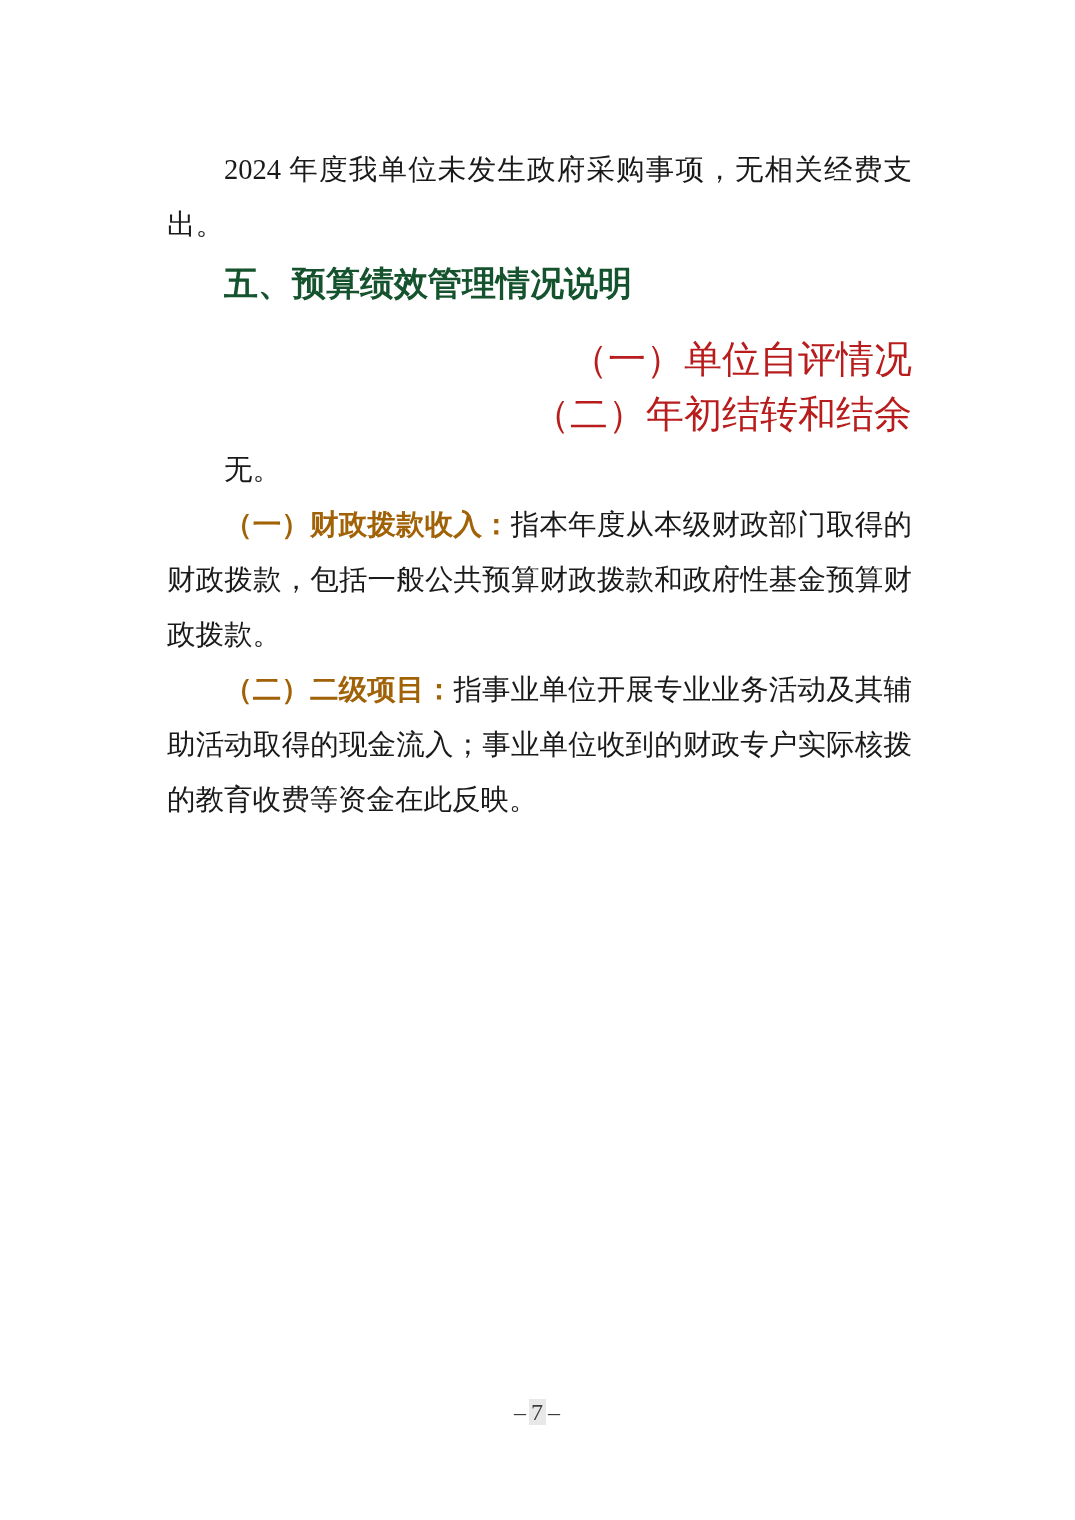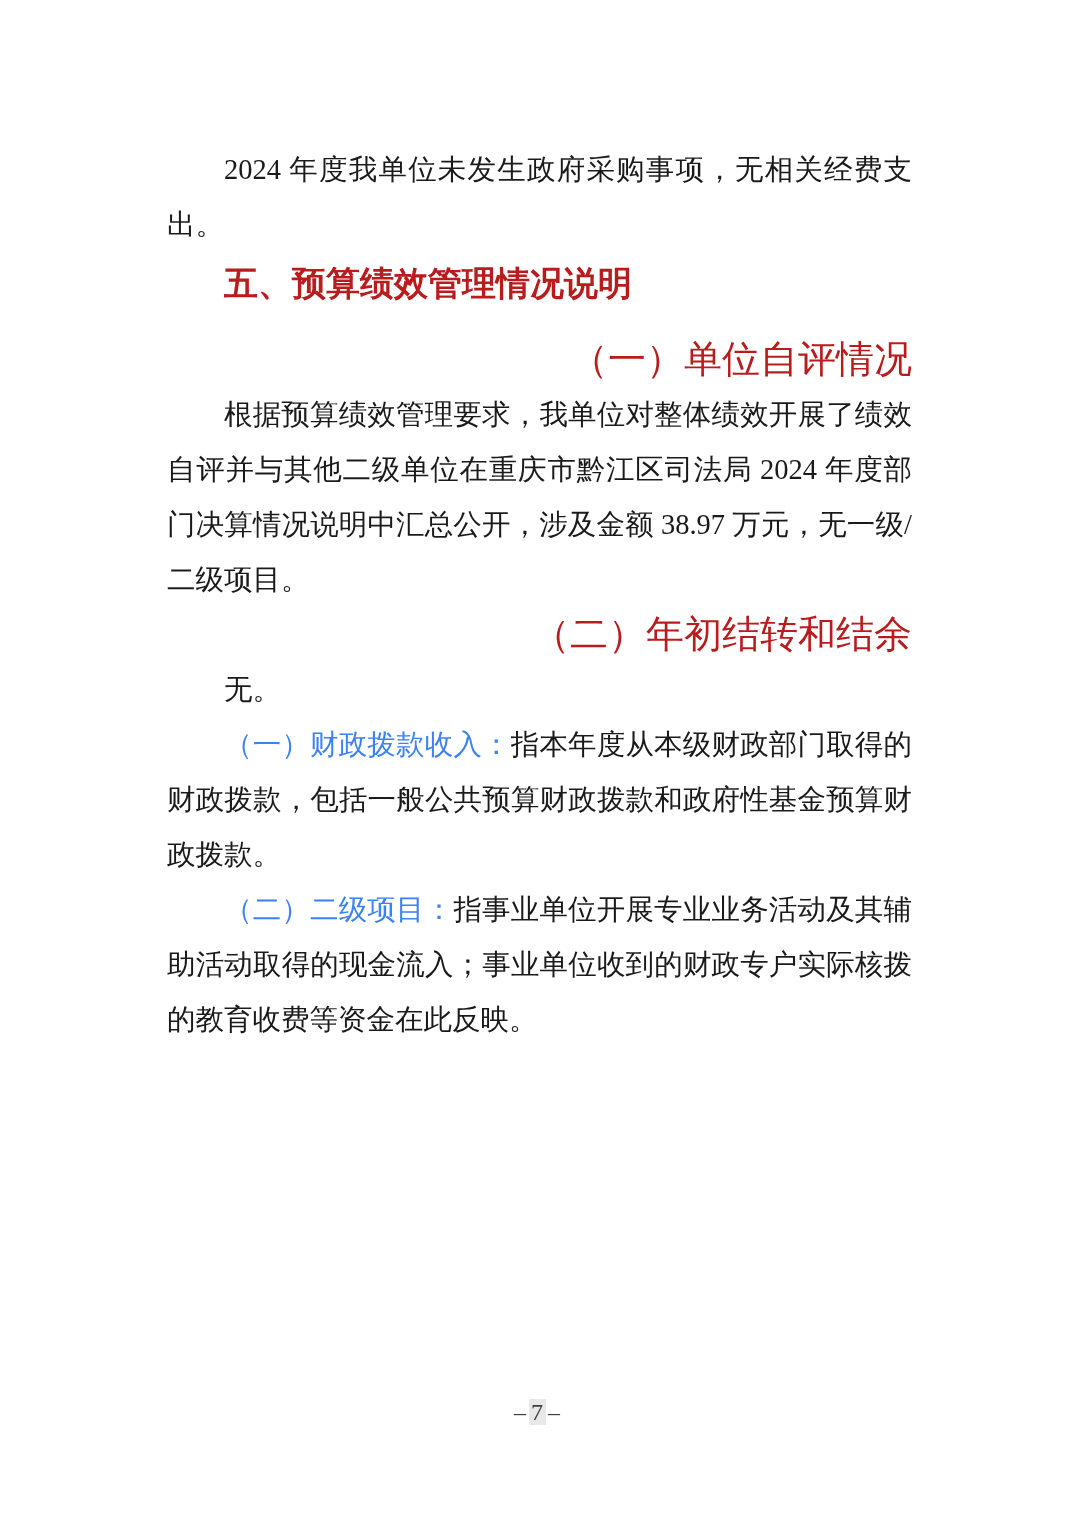--- a/index.html
+++ b/index.html
@@ -38,35 +38,35 @@
     text-indent: 2em;
     color: #1a1a1a;
   }
   .heading {
     margin: 6px 0 24px 0;
     padding-left: 57px;
     font-family: "Liberation Sans", "DejaVu Sans", sans-serif;
     font-weight: bold;
     font-size: 34px;
     line-height: 50px;
-    color: #b91c1c;
+    color: #14532d;
     text-align: left;
   }
   .subheading {
     margin: 0;
     font-size: 38px;
     font-weight: normal;
     line-height: 55px;
     text-indent: 2em;
     color: #b91c1c;
     text-align: right;
   }
   .term-lead {
-    font-weight: normal;
-    color: #3b82f6;
+    font-weight: bold;
+    color: #a16207;
   }
   .doc-footer {
     position: absolute;
     left: 0;
     top: 1396px;
     width: 1075px;
     text-align: center;
     font-size: 24px;
     line-height: 32px;
     color: #3c3c3c;
@@ -87,21 +87,20 @@
 <div class="doc-page">
 
   <div class="doc-content">
 
     <p class="para">2024 年度我单位未发生政府采购事项，无相关经费支出。</p>
 
     <h2 class="heading">五、预算绩效管理情况说明</h2>
 
     <h3 class="subheading">（一）单位自评情况</h3>
 
-    <p class="para">根据预算绩效管理要求，我单位对整体绩效开展了绩效自评并与其他二级单位在重庆市黔江区司法局 2024 年度部门决算情况说明中汇总公开，涉及金额 38.97 万元，无一级/二级项目。</p>
 
     <h3 class="subheading">（二）年初结转和结余</h3>
 
     <p class="para">无。</p>
 
 
     <p class="para">
       <span class="term-lead">（一）财政拨款收入：</span><span>指本年度从本级财政部门取得的财政拨款，包括一般公共预算财政拨款和政府性基金预算财政拨款。</span>
     </p>
 

